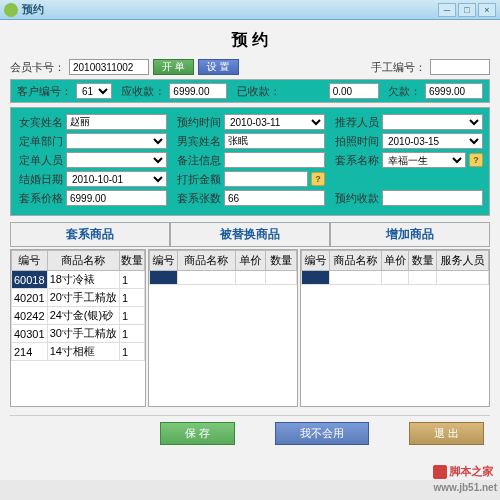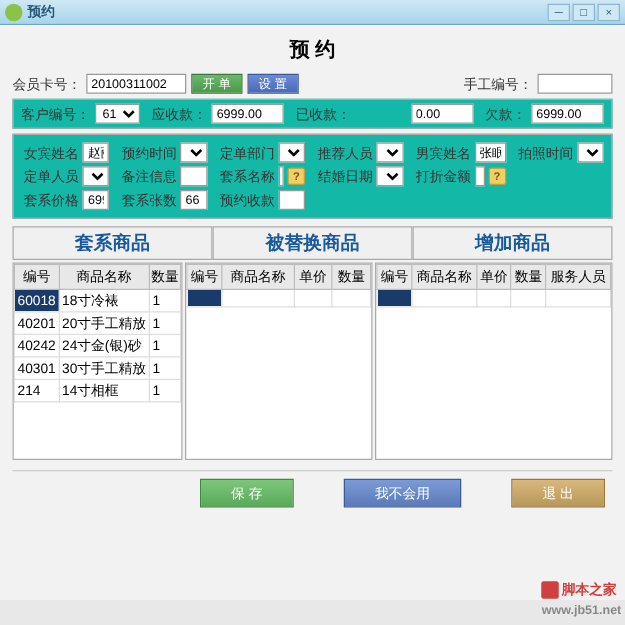--- a/index.html
+++ b/index.html
@@ -11,27 +11,27 @@
 .winbtn{width:18px;height:14px;background:#cfe8f5;border:1px solid #8bb8d0;display:flex;align-items:center;justify-content:center;font-size:9px;color:#2a5a7a;cursor:pointer}
 .main{padding:6px 10px;background:#f2f2f2;height:460px}
 .pgtitle{text-align:center;font-size:16px;font-weight:bold;padding:4px 0 8px}
 .row{display:flex;align-items:center;gap:4px;margin-bottom:4px}
 .lbl{white-space:nowrap;color:#333}
 .inp{background:#fff;border:1px solid #999;height:16px;padding:0 3px;font-size:10px}
 .sel{background:#fff;border:1px solid #999;height:16px;font-size:10px;padding:0 1px}
 .btn{background:linear-gradient(#6bb86b,#4a9a4a);color:#fff;border:1px solid #3a7a3a;height:16px;padding:0 8px;font-size:10px;cursor:pointer}
 .btn.blue{background:linear-gradient(#6b8bd8,#4a6ab8);border-color:#3a5a98}
 .panel{border:1px solid #aaa;background:#14b8a6;padding:6px;margin-top:4px}
-.formgrid{display:grid;grid-template-columns:1fr 1fr 1fr 1fr 1fr 1fr;gap:3px 8px}
+.formgrid{display:grid;grid-template-columns:1fr 1fr 1fr;gap:3px 8px}
 .fcell{display:flex;align-items:center;gap:3px}
 .fcell .lbl{width:46px;text-align:right}
 .fcell .inp,.fcell .sel{flex:1;width:0}
 .qicon{width:14px;height:14px;background:#f0d060;border:1px solid #c0a040;border-radius:2px;color:#805020;display:flex;align-items:center;justify-content:center;font-size:9px;font-weight:bold}
 .tabs{display:flex;margin-top:6px}
-.tab{flex:1;text-align:center;padding:3px;border:1px solid #aaa;background:#f0f0f0;color:#1a5a9a;font-weight:bold;font-size:15px}
+.tab{flex:1;text-align:center;padding:3px;border:1px solid #aaa;background:#f0f0f0;color:#1a5a9a;font-weight:bold;font-size:12px}
 .tables{display:flex;gap:2px;margin-top:2px}
 .tblwrap{flex:1;border:1px solid #aaa;background:#fff;height:158px;overflow:hidden}
 .tbl{width:100%;border-collapse:collapse;font-size:10px}
 .tbl th{background:#e8e8e8;border:1px solid #bbb;padding:2px 1px;font-weight:normal;text-align:center;white-space:nowrap}
 .tbl td{border:1px solid #ddd;padding:1px 2px;white-space:nowrap;overflow:hidden}
 .tbl tr.selr td:first-child{background:#1a3a6a;color:#fff}
 .tbl2 tr:first-child td:first-child{background:#1a3a6a}
 .footer{display:flex;justify-content:flex-end;gap:40px;margin-top:8px;padding:6px;border-top:1px solid #ccc}
 .fbtn{padding:3px 24px;color:#fff;cursor:pointer;font-size:11px;border:1px solid}
 .fbtn.g{background:linear-gradient(#7bc87b,#5aa85a);border-color:#3a8a3a}
@@ -84,25 +84,25 @@
   <div class="formgrid">
    <div class="fcell">
           <span class="lbl">女宾姓名</span>
           <input class="inp" value="赵丽" style="">
         </div>
    <div class="fcell">
           <span class="lbl">预约时间</span>
           <select class="sel"><option>2010-03-11</option></select>
         </div>
    <div class="fcell">
+          <span class="lbl">推荐人员</span>
+          <select class="sel"><option></option></select>
+        </div>
+   <div class="fcell">
           <span class="lbl">定单部门</span>
-          <select class="sel"><option></option></select>
-        </div>
-   <div class="fcell">
-          <span class="lbl">推荐人员</span>
           <select class="sel"><option></option></select>
         </div>
 
    <div class="fcell">
           <span class="lbl">男宾姓名</span>
           <input class="inp" value="张眠" style="">
         </div>
    <div class="fcell">
           <span class="lbl">拍照时间</span>
           <select class="sel"><option>2010-03-15</option></select>

